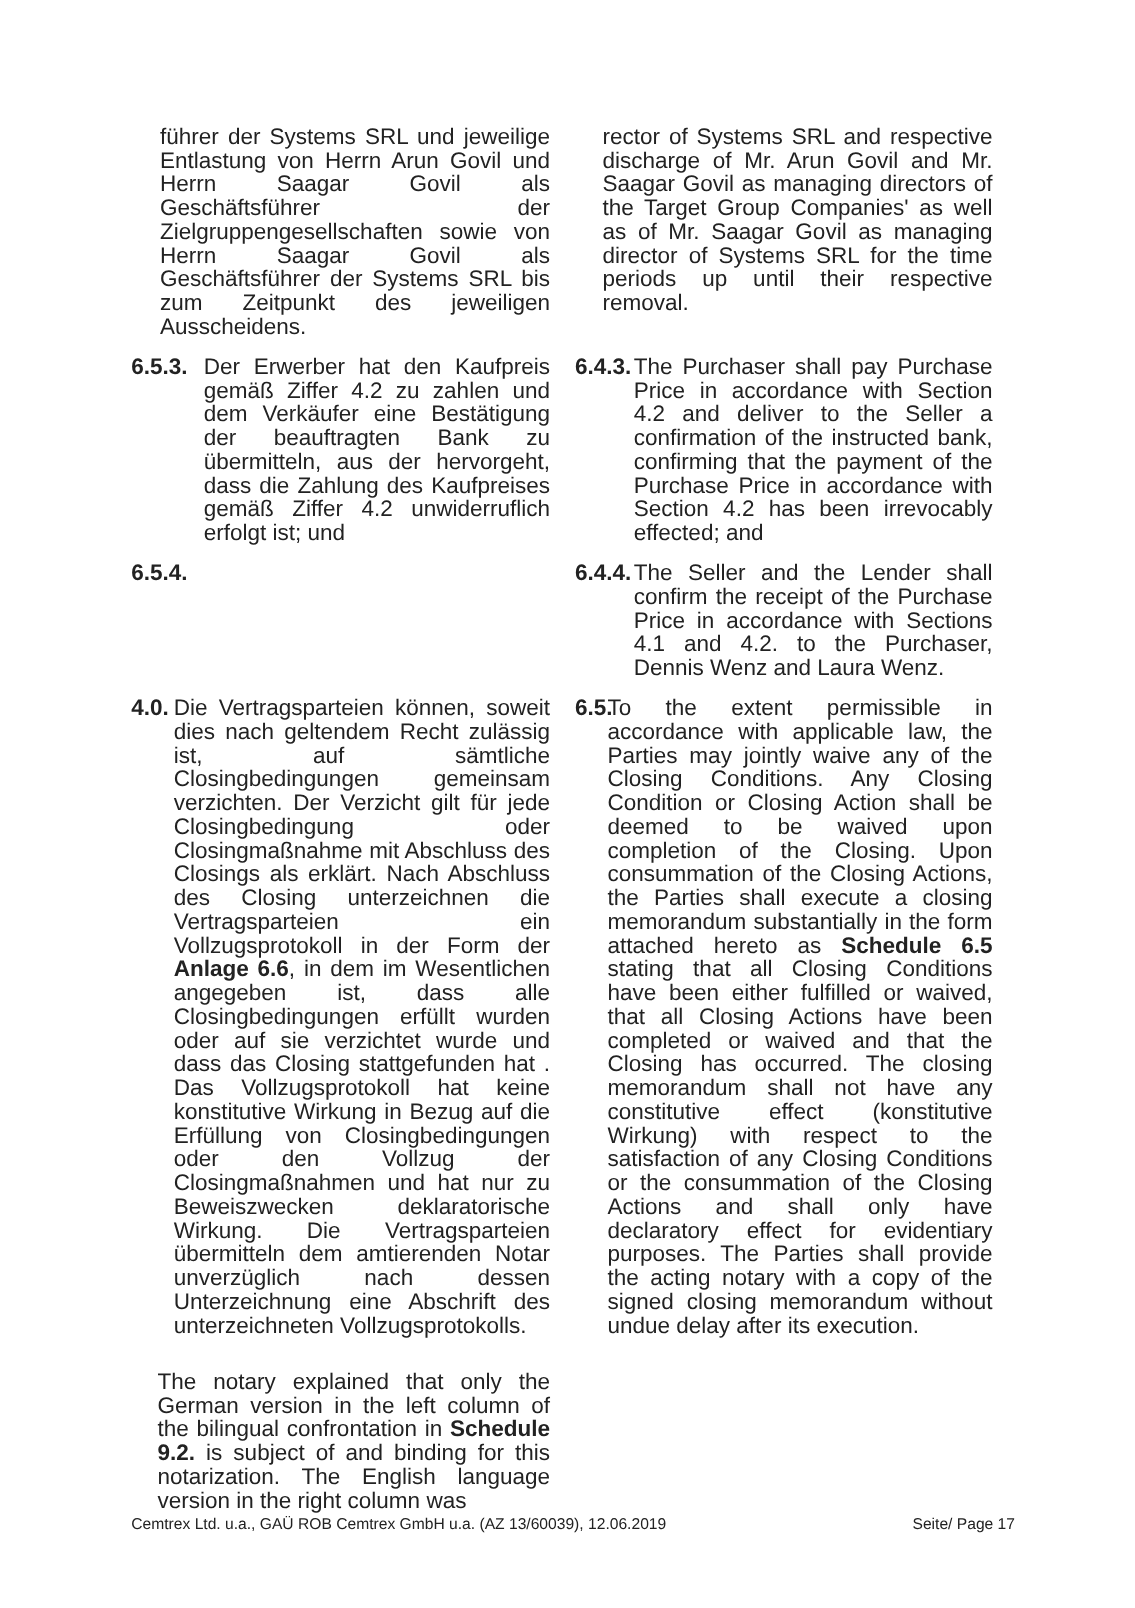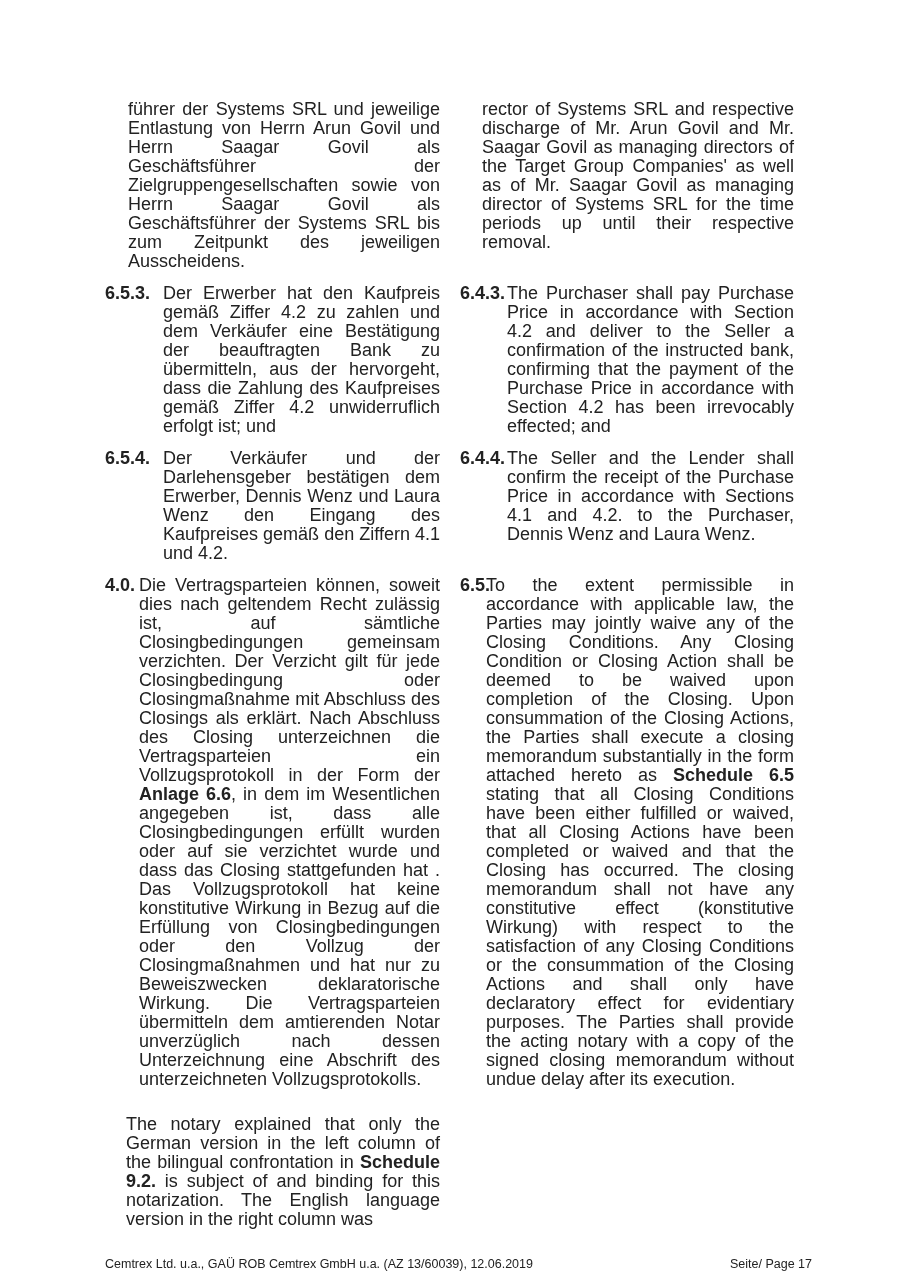--- a/index.html
+++ b/index.html
@@ -58,21 +58,20 @@
   .footer {
     position: absolute;
     left: 105px;
     right: 96px;
     top: 1212px;
     display: flex;
     justify-content: space-between;
     align-items: baseline;
     font-size: 12.5px;
     color: #222222;
-    margin-top: 45px;
   }
 </style>
 </head>
 <body>
 
 <div class="doc">
 
   <div class="row">
     <div class="cell de" lang="de">
       <div class="txt de-plain">führer der Systems SRL und jeweilige Entlastung von Herrn Arun Govil und Herrn Saagar Govil als Geschäftsführer der Zielgruppengesellschaften sowie von Herrn Saagar Govil als Geschäftsführer der Systems SRL bis zum Zeitpunkt des jeweiligen Ausscheidens.</div>
@@ -89,21 +88,20 @@
     </div>
     <div class="cell en" lang="en">
       <span class="num">6.4.3.</span>
       <div class="txt en-sub">The Purchaser shall pay Purchase Price in accordance with Section 4.2 and deliver to the Seller a confirmation of the instructed bank, confirming that the payment of the Purchase Price in accordance with Section 4.2 has been irrevocably effected; and</div>
     </div>
   </div>
 
   <div class="row">
     <div class="cell de" lang="de">
       <span class="num">6.5.4.</span>
-      <div class="txt de-sub">Der Verkäufer und der Darlehensgeber bestätigen dem Erwerber, Dennis Wenz und Laura Wenz den Eingang des Kaufpreises gemäß den Ziffern 4.1 und 4.2.</div>
     </div>
     <div class="cell en" lang="en">
       <span class="num">6.4.4.</span>
       <div class="txt en-sub">The Seller and the Lender shall confirm the receipt of the Purchase Price in accordance with Sections 4.1 and 4.2. to the Purchaser, Dennis Wenz and Laura Wenz.</div>
     </div>
   </div>
 
   <div class="row">
     <div class="cell de" lang="de">
       <span class="num">4.0.</span>

